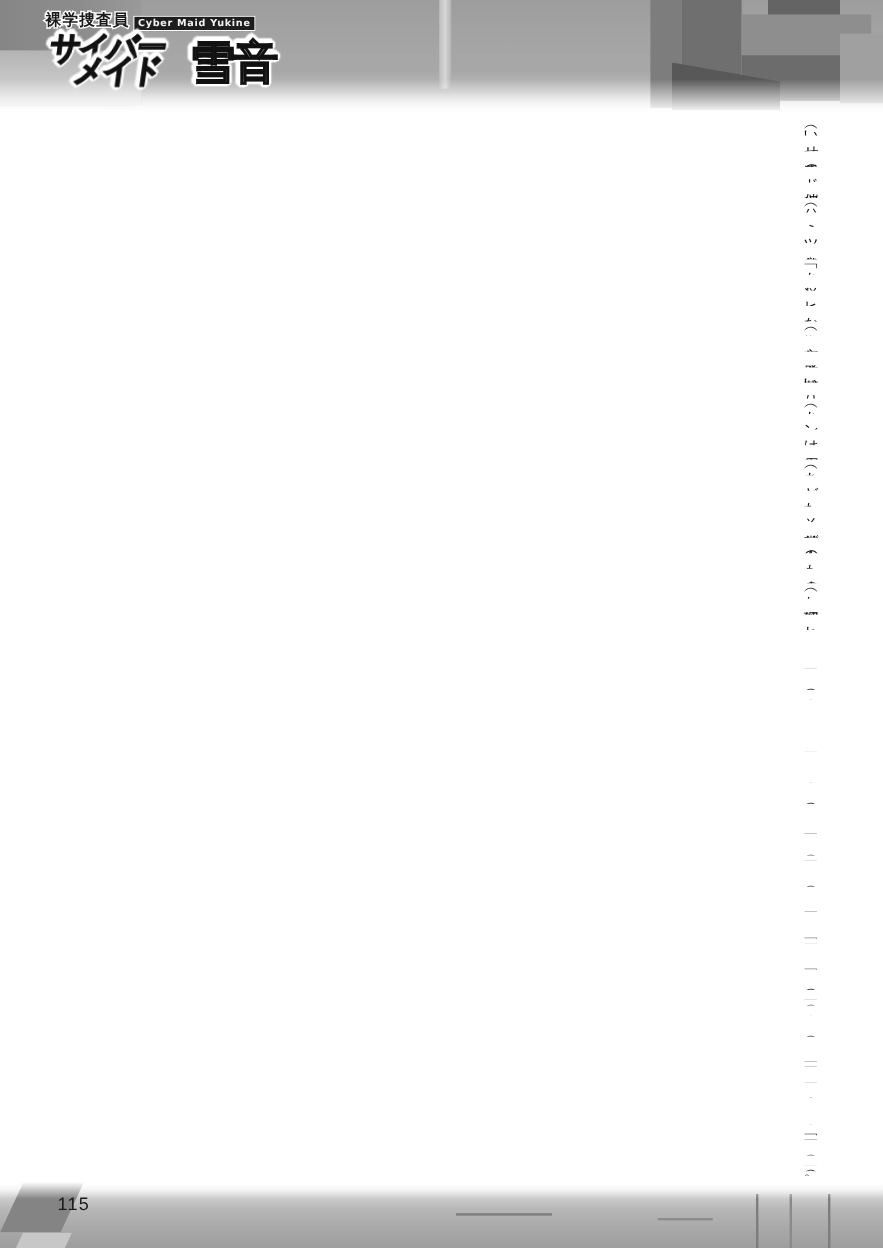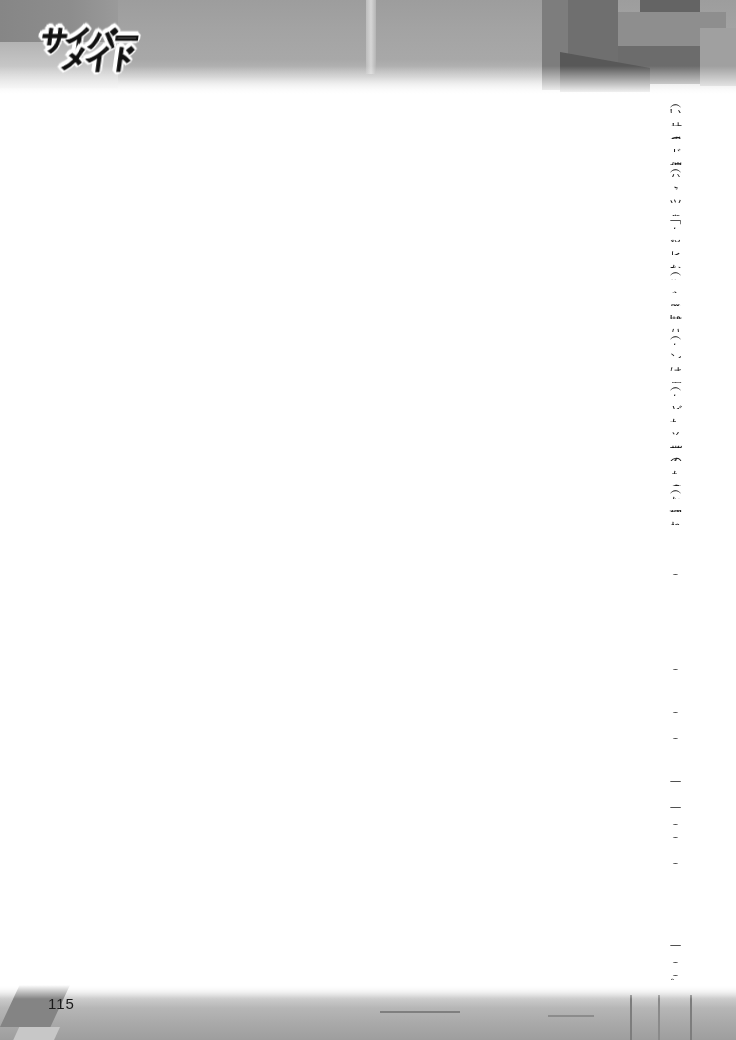--- a/index.html
+++ b/index.html
@@ -259,23 +259,28 @@
     <div class="panel-b"></div>
     <div class="panel-f"></div>
     <div class="panel-c"></div>
     <div class="panel-d"></div>
     <div class="panel-e"></div>
     <div class="shade-diag"></div>
     <div class="fade"></div>
   </div>
 
   <div class="logo">
+    <div class="logo-sub">
+      <span class="jp">裸学捜査員</span>
+      <span class="rom">Cyber Maid Yukine</span>
+    </div>
     <div class="logo-main">
       <span class="row r1">サイバー</span>
       <span class="row r2">メイド</span>
+      <span class="row r3">雪音</span>
     </div>
   </div>
 
   <div class="textblock" id="block-upper">
       <div class="col">れる己の股映像で、何が近付くのかを</div>
       <div class="col">理解する。</div>
       <div class="col">（な!?　まさか私のアソコを……!!）</div>
       <div class="col">大型のドリルと言うには、あまりに</div>
       <div class="col">も男性器に近いフォルムだった。</div>
       <div class="col">女の恥部と変わらぬ大きさの丸みを</div>

